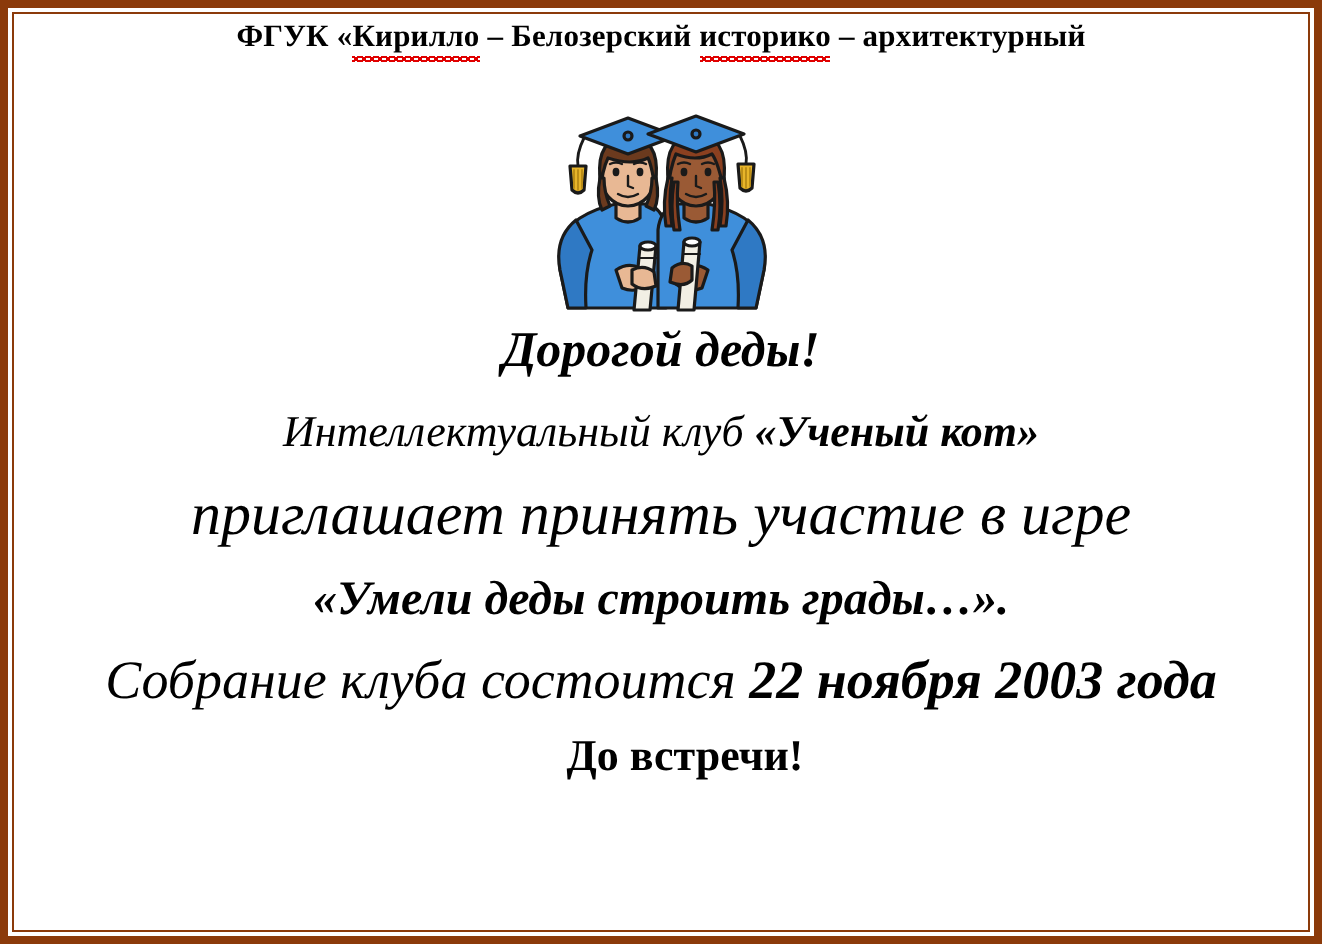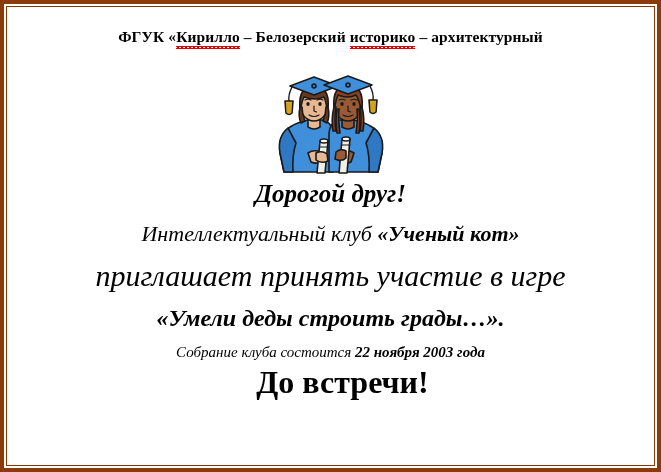--- a/index.html
+++ b/index.html
@@ -48,21 +48,20 @@
     left: 8px;
     top: 8px;
     right: 8px;
     bottom: 8px;
     box-sizing: border-box;
   }
 
   
   .header {
     text-align: center;
-    padding-top: 18px;
     font-family: "Liberation Serif", "DejaVu Serif", serif;
     font-weight: bold;
     font-size: 15.5px;
     line-height: 1.38;
     color: #000000;
     letter-spacing: 0.1px;
   }
   .header-line {
     display: block;
     white-space: nowrap;
@@ -153,31 +152,31 @@
   }
   .l-title {
     font-style: italic;
     font-weight: bold;
     font-size: 24px;
     line-height: 1.0;
     margin-bottom: 15px;
   }
   .l-meeting {
     font-style: italic;
-    font-size: 15px;
-    line-height: 1.0;
-    margin-bottom: 6px;
+    font-size: 27px;
+    line-height: 1.0;
+    margin-bottom: 13px;
   }
   .l-meeting .strong {
     font-weight: bold;
   }
   .l-farewell {
     font-style: normal;
     font-weight: bold;
-    font-size: 32px;
+    font-size: 22px;
     line-height: 1.0;
     padding-left: 24px;
   }
 </style>
 </head>
 <body>
 
 <div class="page">
 
   <div class="border-outer"></div>
@@ -273,21 +272,21 @@
           <path d="M96 88 L104 88" stroke-width="1.1"></path>
 
           <path d="M70 96 Q76 93 81 97 L82 104 Q75 107 70 103 Z" fill="#e8b894"></path>
           <path d="M100 94 Q95 91 90 95 L89 102 Q96 105 100 101 Z" fill="#9a5a35"></path>
         </g>
       </svg>
     </div>
 
     <div class="body-text">
 
-      <span class="line l-greeting">Дорогой друг!</span>
+      <span class="line l-greeting">Дорогой деды!</span>
 
       <span class="line l-club"><span>Интеллектуальный клуб </span><span class="strong">«Ученый кот»</span></span>
 
       <span class="line l-invite">приглашает принять участие в игре</span>
 
       <span class="line l-title">«Умели деды строить грады…».</span>
 
       <span class="line l-meeting"><span>Собрание клуба состоится  </span><span class="strong">22 ноября 2003 года</span></span>
 
       <span class="line l-farewell">До встречи!</span>

